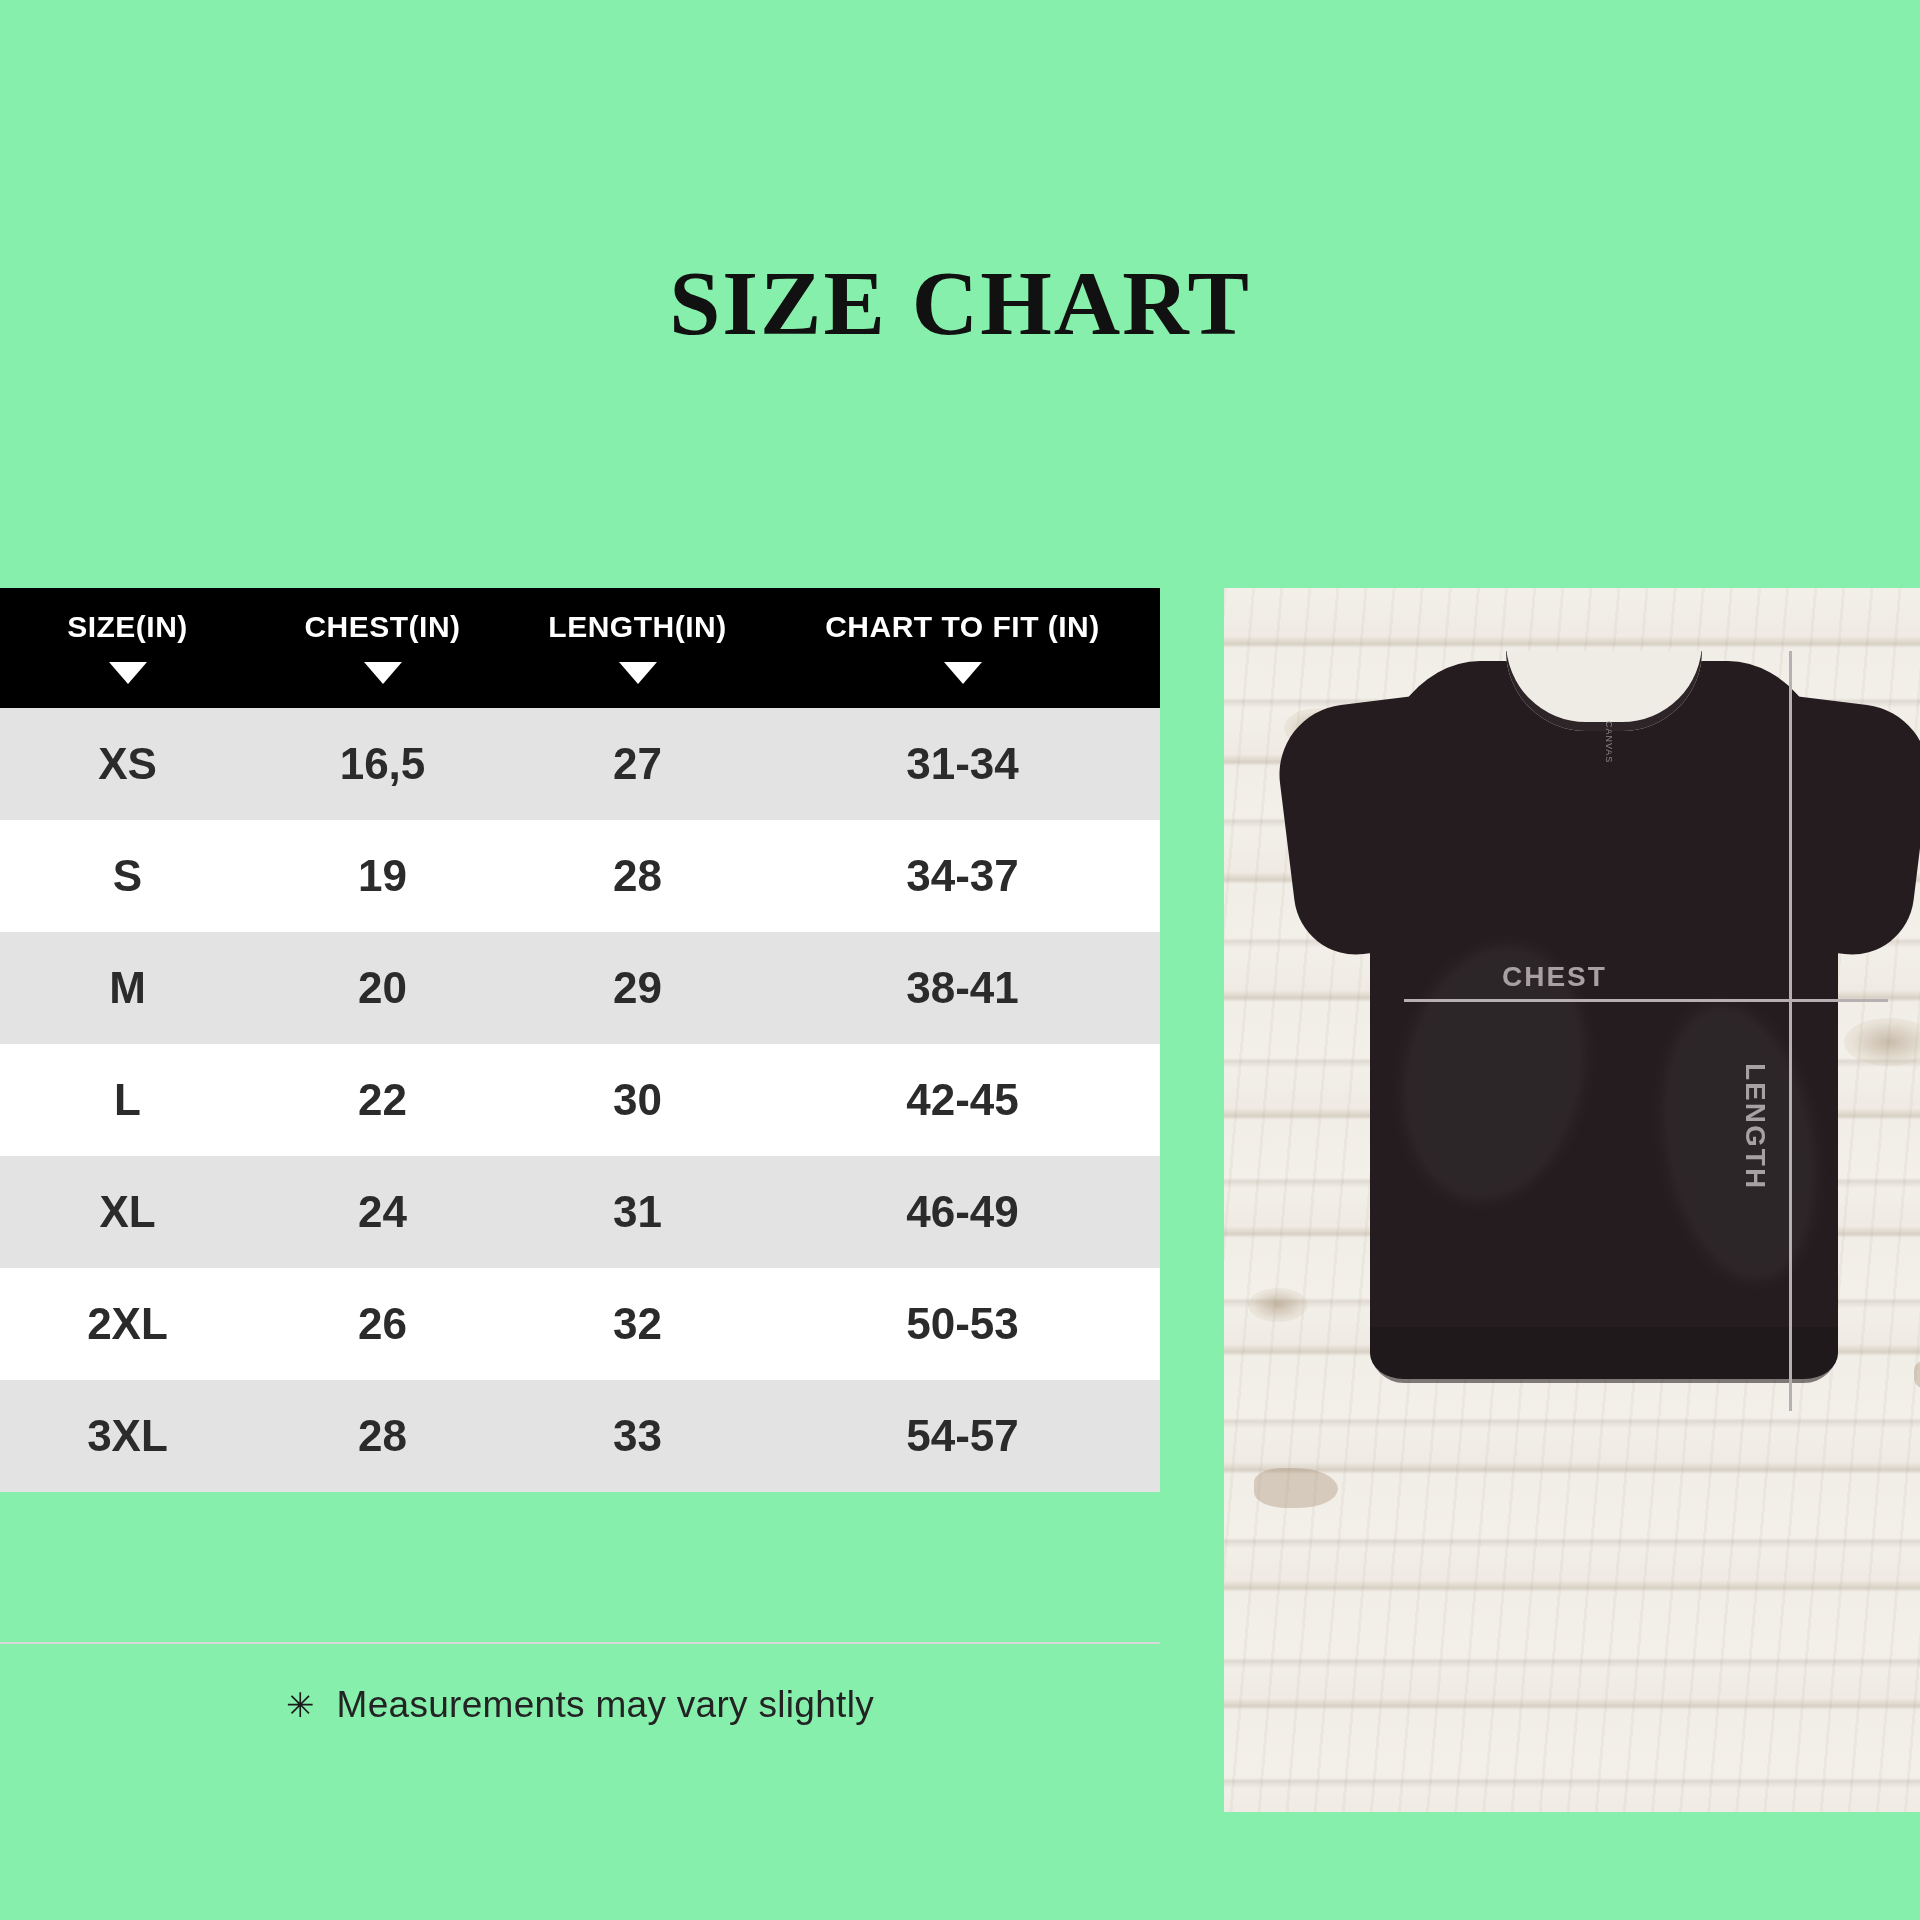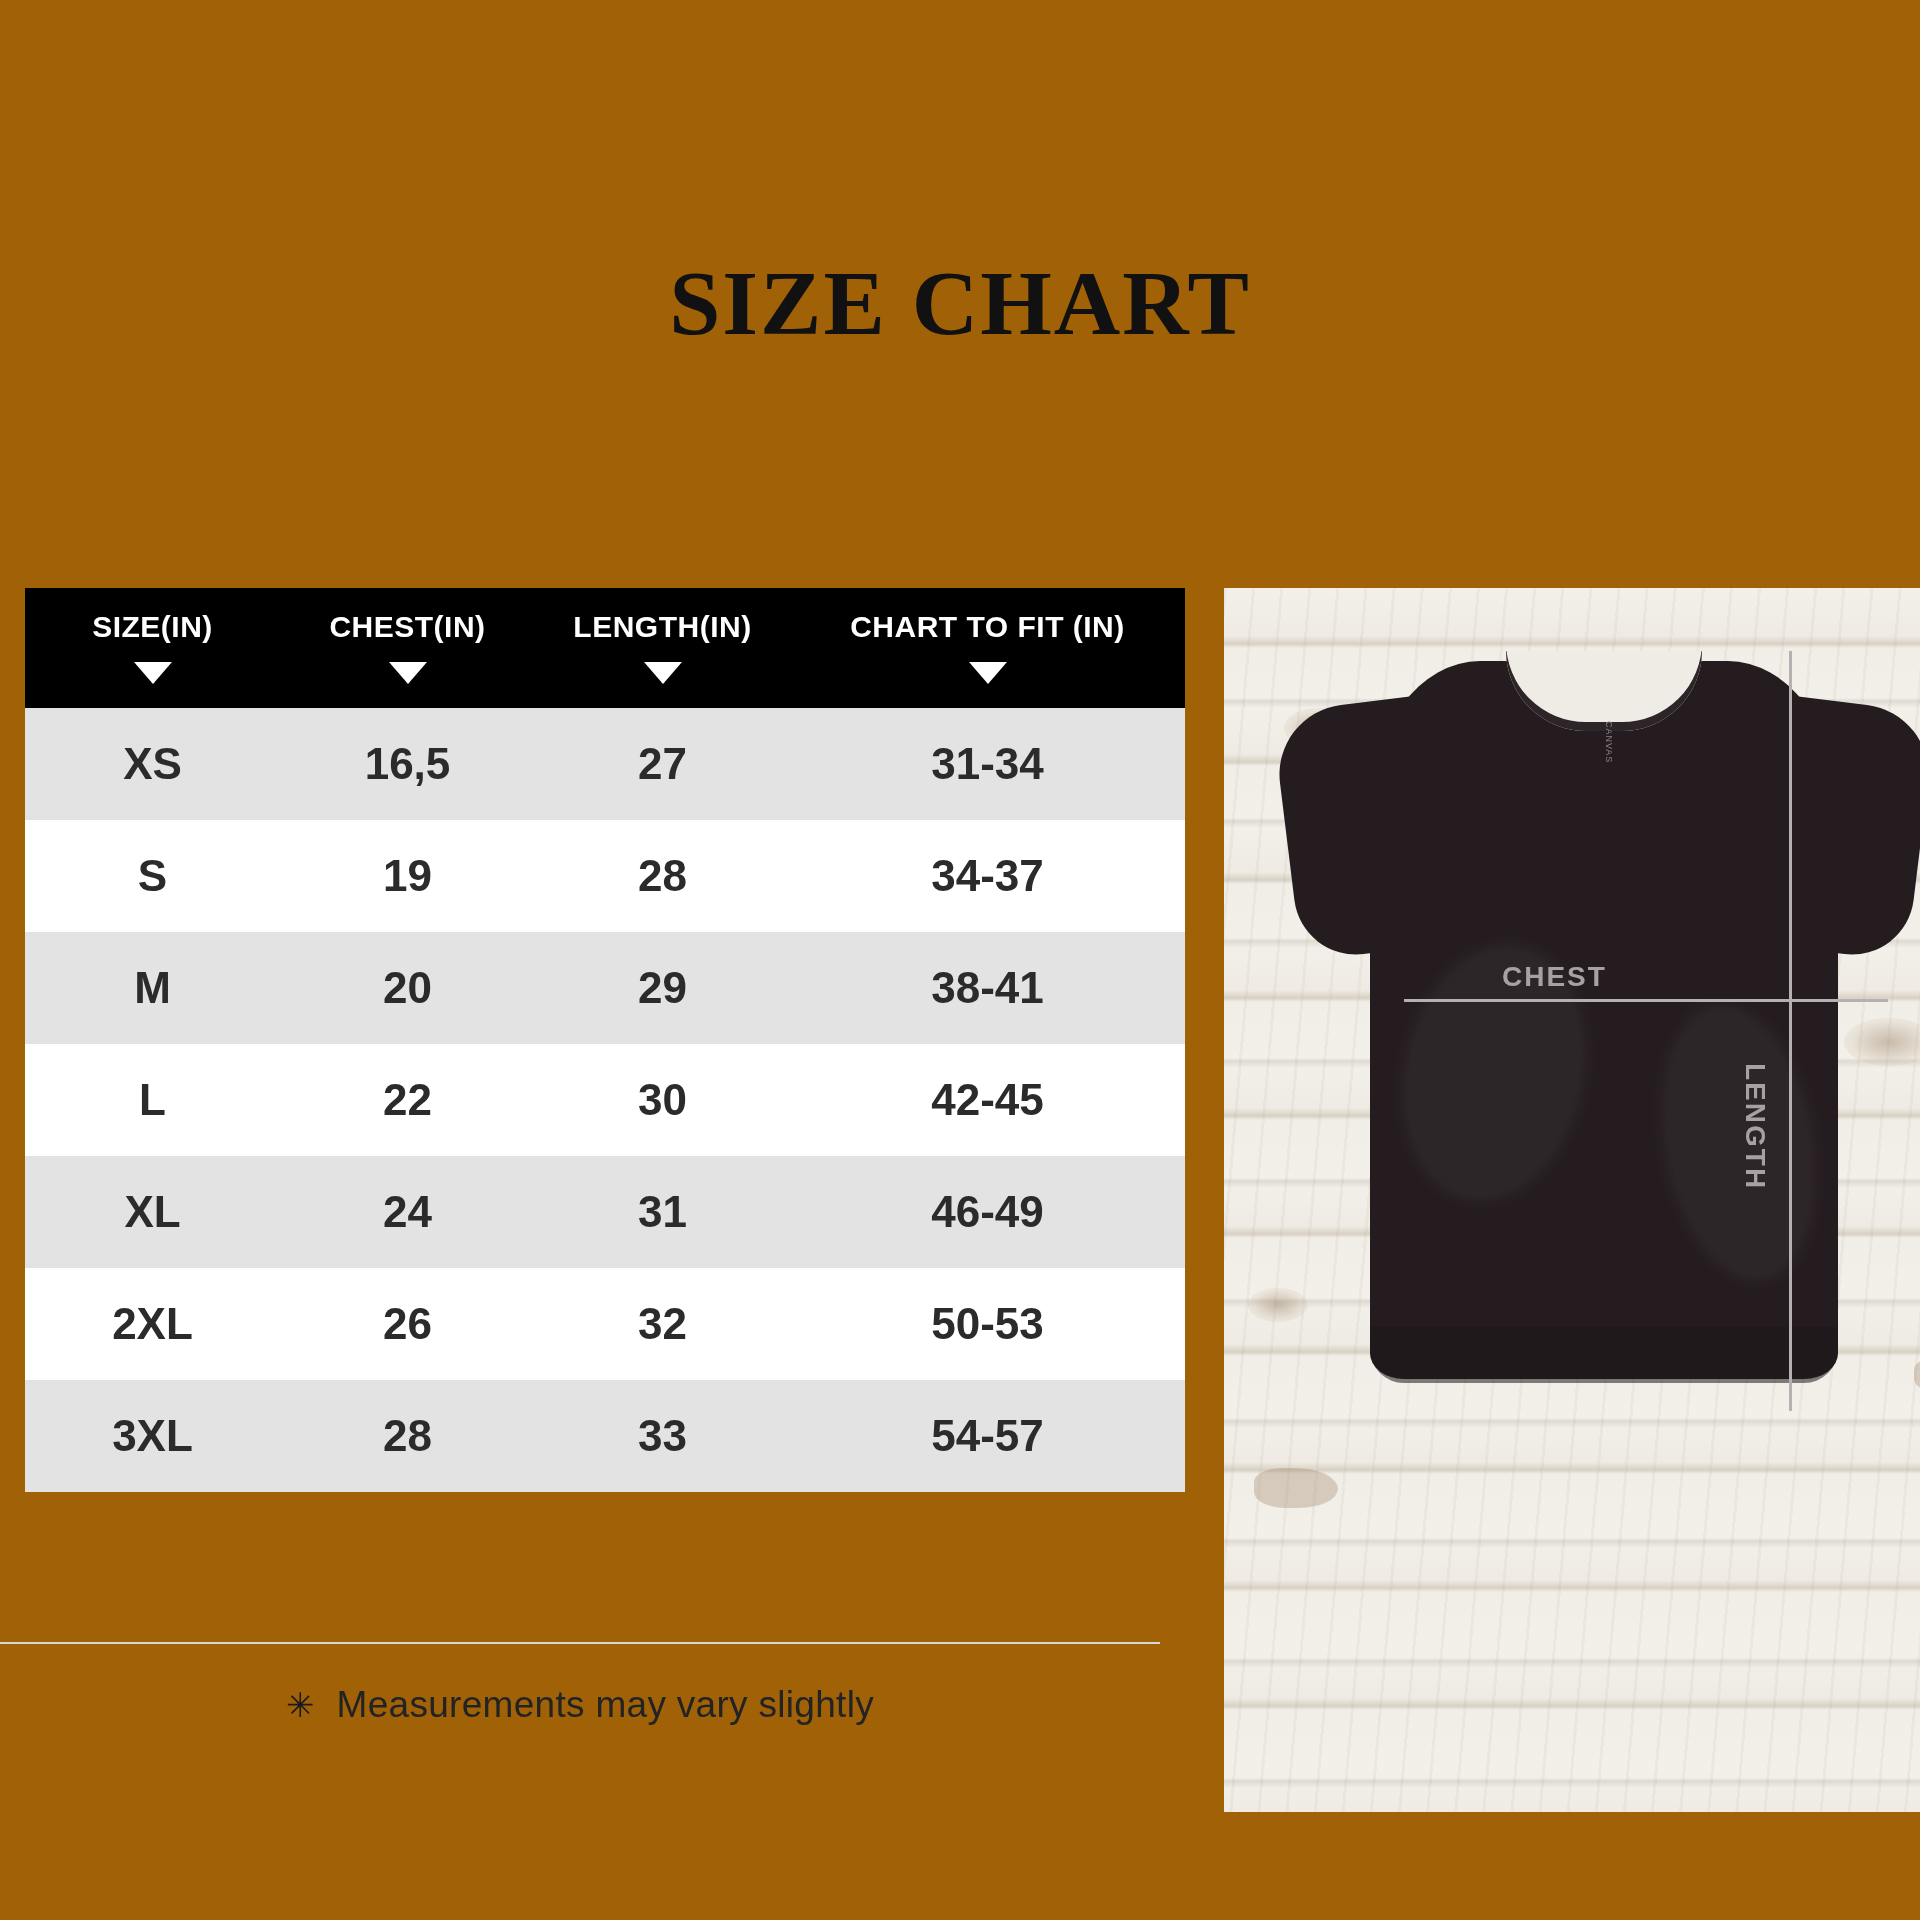--- a/index.html
+++ b/index.html
@@ -12,21 +12,21 @@
     height: 1920px;
     font-family: "Liberation Sans", sans-serif;
     color: #1a1a1a;
     position: relative;
     overflow: hidden;
   }
 
   .page {
     position: absolute;
     inset: 0;
-    background: #a16207;
+    background: #86efac;
   }
 
   
   .title {
     position: absolute;
     top: 250px;
     left: 0;
     width: 1920px;
     text-align: center;
     font-family: "Liberation Serif", serif;
@@ -41,21 +41,20 @@
     position: absolute;
     left: 0;
     top: 588px;
     width: 1160px;
   }
 
   .table {
     width: 100%;
     border-collapse: collapse;
     table-layout: fixed;
-    margin-left: 25px;
   }
 
   .table th {
     background: #000000;
     color: #ffffff;
     font-size: 30px;
     font-weight: bold;
     letter-spacing: 0.5px;
     padding: 22px 0 18px 0;
     text-align: center;

